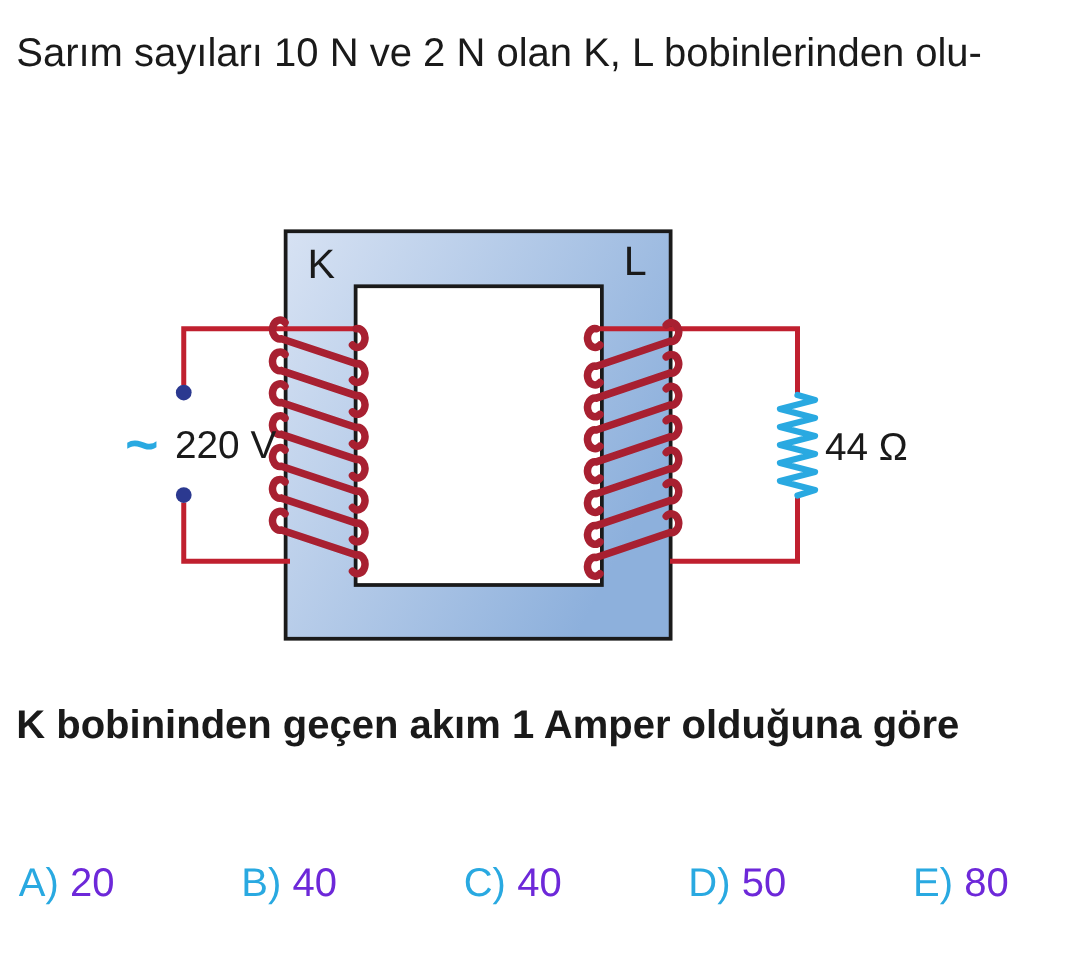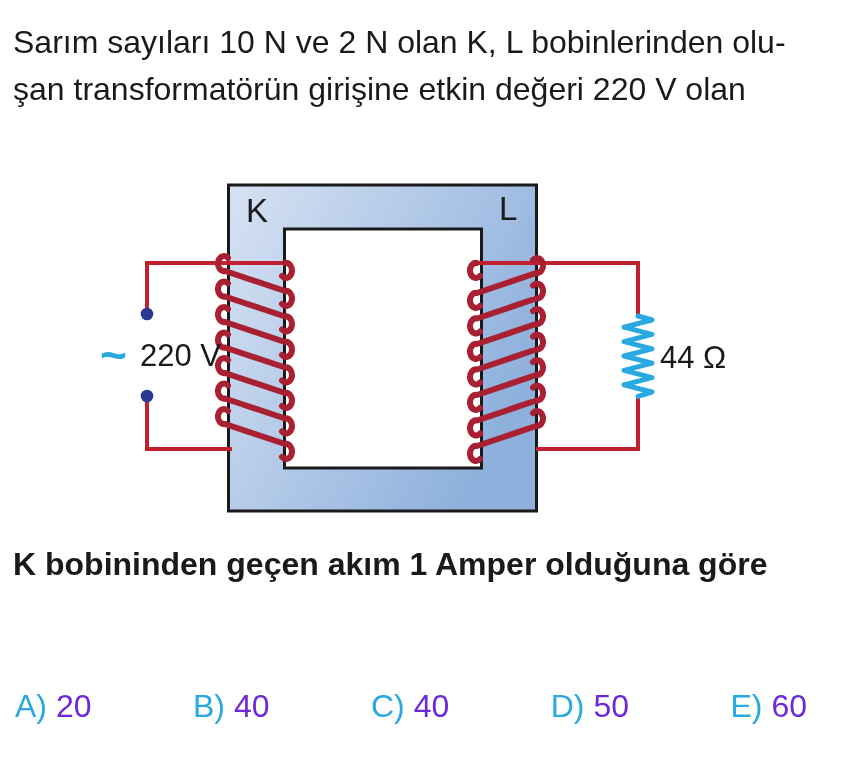--- a/index.html
+++ b/index.html
@@ -15,41 +15,40 @@
   .intro{
     position:absolute;left:13px;top:19px;width:845px;
     font-size:32px;line-height:47px;font-weight:400;
   }
   .intro .line{white-space:nowrap;}
   .diagram-svg{position:absolute;left:0;top:0;}
   .t-label{font-family:"Liberation Sans",sans-serif;font-size:33px;fill:#1a1a1a;}
   .t-body{font-family:"Liberation Sans",sans-serif;font-size:31px;fill:#1a1a1a;}
   .t-tilde{font-family:"Liberation Sans",sans-serif;font-size:46px;font-weight:700;}
   .question{
-    position:absolute;left:13px;top:541px;width:845px;
+    position:absolute;left:13px;top:556px;width:845px;
     font-size:32px;line-height:47px;font-weight:700;
   }
   .question .line{white-space:nowrap;}
   .options{
     position:absolute;left:15px;top:683px;width:792px;
     display:flex;justify-content:space-between;
     font-size:32px;line-height:47px;
   }
   .option{display:flex;align-items:baseline;}
   .option .letter{color:#29a9e1;margin-right:9px;}
   .option .value{color:#6d28d9;}
 </style>
 </head>
 <body>
 
 <div class="page">
 
   <div class="intro">
     <div class="line">Sarım sayıları 10 N ve 2 N olan K, L bobinlerinden olu-</div>
-    <div class="line">şan transformatörün girişine etkin değeri 220 V olan</div>
   </div>
 
   <svg class="diagram-svg" width="867" height="781" viewBox="0 0 867 781">
     <defs>
       <linearGradient id="coreGrad" x1="0%" y1="0%" x2="100%" y2="55%">
         <stop offset="0" stop-color="#d7e2f3"></stop>
         <stop offset="1" stop-color="#8db0dc"></stop>
       </linearGradient>
     </defs>
 
@@ -93,17 +92,17 @@
     <div class="option">
       <span class="letter">C)</span>
       <span class="value">40</span>
     </div>
     <div class="option">
       <span class="letter">D)</span>
       <span class="value">50</span>
     </div>
     <div class="option">
       <span class="letter">E)</span>
-      <span class="value">60</span>
+      <span class="value">80</span>
     </div>
   </div>
 
 </div>
 
 </body></html>

